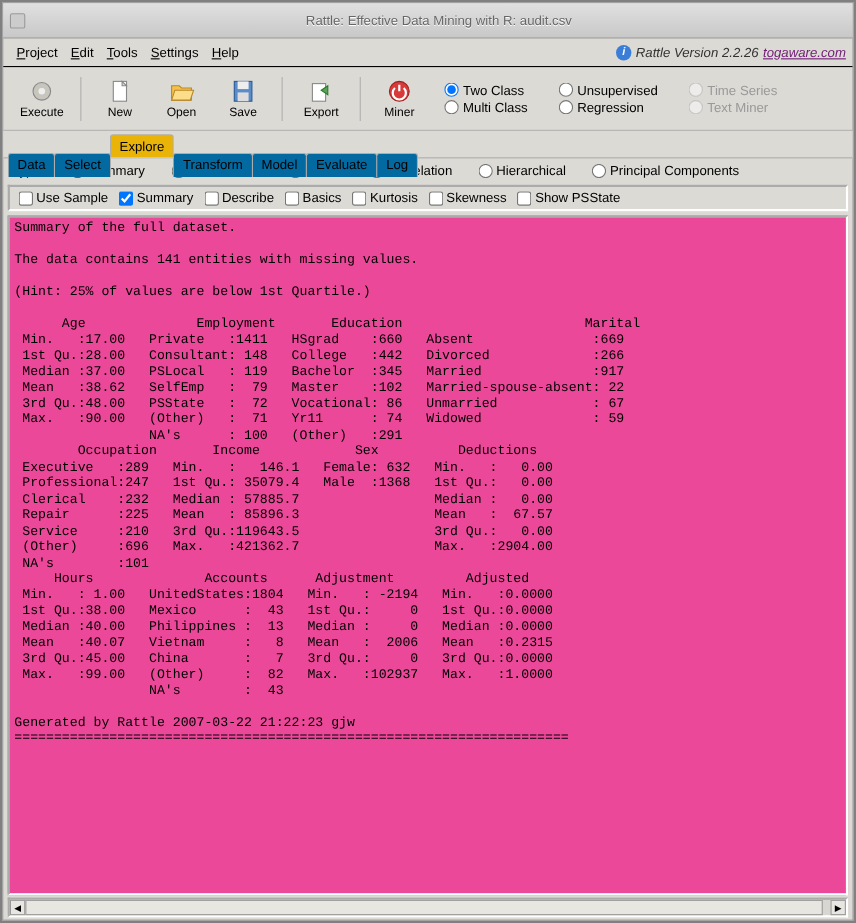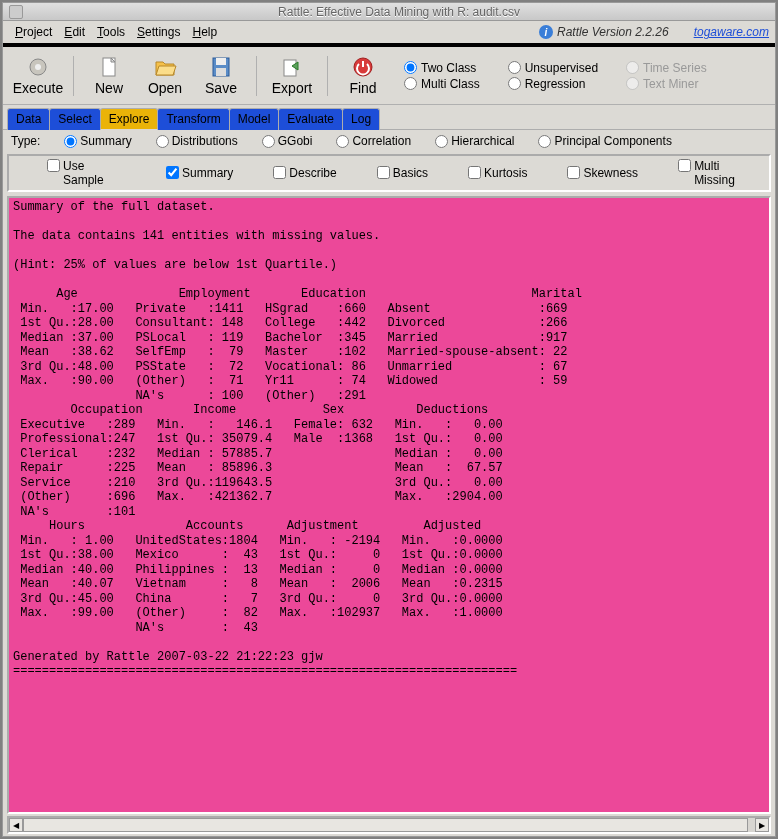--- a/index.html
+++ b/index.html
@@ -1,40 +1,40 @@
 <!DOCTYPE html>
 <html><head>
 <meta charset="utf-8">
 <style>
 * { box-sizing: border-box; margin: 0; padding: 0; }
 body { font-family: Arial, sans-serif; font-size: 12px; background: #808080; padding: 2px; }
 .window { background: #dcdad5; border: 1px solid #999; width: 774px; height: 835px; display: flex; flex-direction: column; }
-.titlebar { background: linear-gradient(#e0e0e0, #c8c8c8); border-bottom: 1px solid #999; height: 18px; display: flex; align-items: center; padding: 0 6px; }
+.titlebar { background: linear-gradient(#e0e0e0, #c8c8c8); border-bottom: 1px solid #999; height: 32px; display: flex; align-items: center; padding: 0 6px; }
 .titlebar-icon { width: 14px; height: 14px; background: #ccc; border: 1px solid #999; border-radius: 2px; margin-right: 6px; }
 .titlebar-title { flex: 1; text-align: center; color: #666; font-size: 12px; text-shadow: 0 1px 0 #fff; }
-.menubar { display: flex; align-items: center; padding: 2px 6px; border-bottom: 4px solid #000000; height: 26px; text-align: center; }
+.menubar { display: flex; align-items: center; padding: 2px 6px; border-bottom: 1px solid #000000; height: 26px; text-align: center; }
 .menubar .menu-item { padding: 2px 6px; cursor: pointer; }
 .menubar .menu-item u { text-decoration: underline; }
 .menubar-right { margin-left: auto; display: flex; align-items: center; gap: 4px; font-style: italic; color: #333; }
 .info-icon { width: 14px; height: 14px; border-radius: 50%; background: #3a7ed8; color: #fff; display: inline-flex; align-items: center; justify-content: center; font-style: italic; font-size: 10px; font-weight: bold; }
-.menubar-right a { color: #1d4ed8; text-decoration: underline; cursor: pointer; margin-left: 21px; }
+.menubar-right a { color: #701a75; text-decoration: underline; cursor: pointer; }
 .toolbar { display: flex; align-items: center; padding: 4px 8px; border-bottom: 1px solid #b0b0b0; height: 58px; gap: 2px; }
-.tool-btn { display: flex; flex-direction: column; align-items: center; justify-content: center; width: 54px; height: 48px; border: 1px solid transparent; border-radius: 3px; cursor: pointer; font-size: 14px; }
+.tool-btn { display: flex; flex-direction: column; align-items: center; justify-content: center; width: 54px; height: 48px; border: 1px solid transparent; border-radius: 3px; cursor: pointer; font-size: 11px; }
 .tool-icon { width: 24px; height: 22px; margin-bottom: 2px; position: relative; }
 .tool-sep { width: 1px; height: 40px; background: #b0b0b0; margin: 0 6px; }
 .radio-grid { display: grid; grid-template-columns: auto auto auto; gap: 2px 28px; margin-left: 12px; font-size: 12px; }
 .radio-grid label { display: flex; align-items: center; gap: 4px; }
 .radio-grid label.disabled { color: #999; }
 .tabs { display: flex; border-bottom: 1px solid #adadad; padding-left: 4px; padding-top: 2px; background: #dcdad5; }
-.tab { padding: 3px 8px; border: 1px solid #adadad; border-bottom: none; background: #1d4ed8; margin-right: -1px; border-top-left-radius: 3px; border-top-right-radius: 3px; cursor: pointer; position: relative; top: 1px; font-size: 12px; }
+.tab { padding: 3px 8px; border: 1px solid #adadad; border-bottom: none; background: #0369a1; margin-right: -1px; border-top-left-radius: 3px; border-top-right-radius: 3px; cursor: pointer; position: relative; top: 18px; font-size: 12px; }
 .tab.active { background: #eab308; border-bottom: 1px solid #dcdad5; top: 1px; z-index: 1; }
 .options-row { display: flex; align-items: center; gap: 24px; padding: 4px 8px; flex-wrap: wrap; }
 .options-row label { display: flex; align-items: center; gap: 3px; font-size: 12px; }
 .checkbox-row { display: flex; align-items: center; gap: 10px; padding: 3px 8px; border: 2px inset #fff; margin: 2px 4px; }
-.checkbox-row label { display: flex; align-items: flex-start; gap: 3px; font-size: 12px; margin-left: 30px; }
+.checkbox-row label { display: flex; align-items: flex-end; gap: 3px; font-size: 12px; }
 .content-area { flex: 1; margin: 2px 4px; border: 2px inset #fff; background: #ec4899; overflow: auto; }
 .content-area pre { font-family: "Courier New", monospace; font-size: 12px; line-height: 14.5px; padding: 2px 4px; white-space: pre; }
 .hscroll { height: 18px; margin: 0 4px 2px 4px; border: 2px inset #fff; background: #d8d6d1; display: flex; align-items: center; }
 .hscroll-btn { width: 14px; height: 14px; background: #e8e6e1; border: 1px solid #999; display: flex; align-items: center; justify-content: center; font-size: 8px; cursor: pointer; }
 .hscroll-track { flex: 1; height: 14px; position: relative; }
 .hscroll-thumb { position: absolute; left: 0; top: 0; width: 99%; height: 14px; background: #e8e6e1; border: 1px solid #999; }
 .find-row { display: flex; align-items: center; gap: 6px; padding: 3px 8px; }
 .find-row input { width: 140px; height: 18px; border: 2px inset #fff; padding: 0 3px; font-size: 12px; }
 .find-btn { display: flex; align-items: center; gap: 2px; cursor: pointer; padding: 1px 3px; }
 .statusbar { border-top: 1px solid #b0b0b0; padding: 2px 6px; font-size: 12px; height: 20px; }
@@ -114,21 +114,21 @@
     </div>
     <div class="tool-sep"></div>
     <div class="tool-btn">
       <div class="tool-icon">
         <svg width="24" height="22" viewBox="0 0 24 22">
             <circle cx="12" cy="11" r="9" fill="#d83a3a" stroke="#a02020"></circle>
             <line x1="12" y1="5" x2="12" y2="11" stroke="#fff" stroke-width="2"></line>
             <path d="M8 8a6 6 0 1 0 8 0" fill="none" stroke="#fff" stroke-width="2"></path>
           </svg>
       </div>
-      <span>Find</span>
+      <span>Miner</span>
     </div>
     <div class="radio-grid">
       <label>
           <input type="radio" name="dt" checked="" style="">
           <span>Two Class</span>
         </label>
       <label>
           <input type="radio" name="dt" style="">
           <span>Unsupervised</span>
         </label>
@@ -209,21 +209,21 @@
     <label>
         <input type="checkbox" style="">
         <span>Kurtosis</span>
       </label>
     <label>
         <input type="checkbox" style="">
         <span>Skewness</span>
       </label>
     <label>
         <input type="checkbox" style="">
-        <span>Multi Missing</span>
+        <span>Show PSState</span>
       </label>
   </div>
 
   <div class="content-area">
     <pre>Summary of the full dataset.
 
 The data contains 141 entities with missing values.
 
 (Hint: 25% of values are below 1st Quartile.)
 

